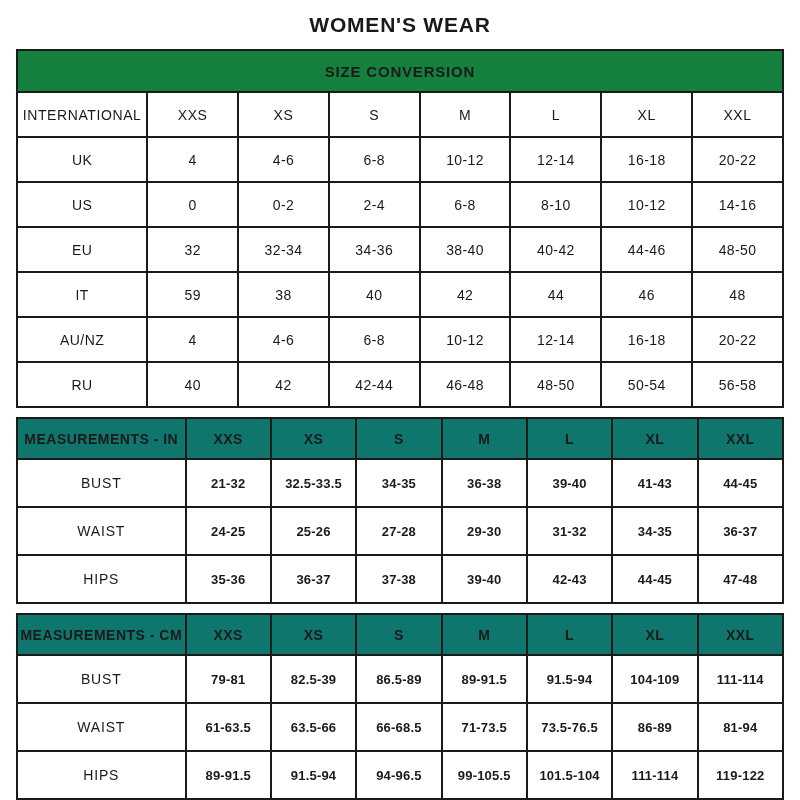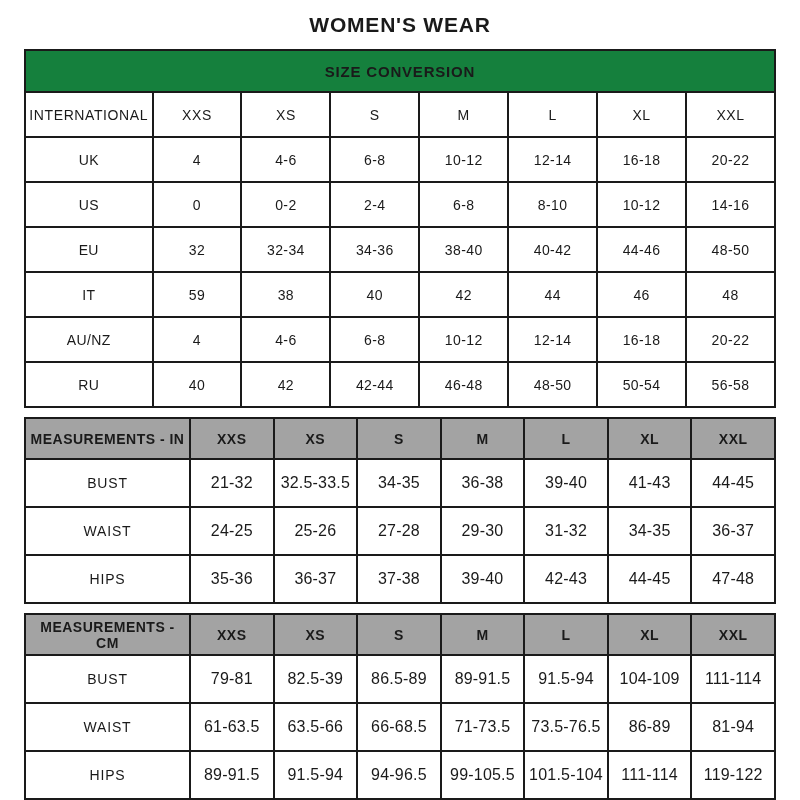--- a/index.html
+++ b/index.html
@@ -10,21 +10,21 @@
   body {
     width: 800px;
     height: 800px;
     color: #1a1a1a;
     font-family: "Liberation Sans", sans-serif;
     overflow: hidden;
   }
   .page {
     box-sizing: border-box;
     width: 800px;
-    padding: 0 24px;
+    padding: 0 16px;
   }
   .page-title {
     margin: 0;
     padding: 13px 0 12px;
     text-align: center;
     font-size: 21px;
     font-weight: 700;
     letter-spacing: 0.8px;
   }
   table {
@@ -56,30 +56,30 @@
     border-radius: 22px;
   }
   #t1-body td {
     height: 43px;
     font-size: 14px;
     font-weight: 400;
     letter-spacing: 0.4px;
   }
   
   .m-table thead th {
-    background: #a3a3a3;
+    background: #0f766e;
     height: 39px;
     font-size: 14px;
     font-weight: 700;
     letter-spacing: 0.5px;
   }
   .m-table tbody td {
     height: 46px;
-    font-size: 16px;
-    font-weight: 400;
+    font-size: 13px;
+    font-weight: 700;
     letter-spacing: 0.2px;
   }
   .m-table tbody td:first-child {
     font-size: 14px;
     font-weight: 400;
     letter-spacing: 0.8px;
   }
   
   col.c-label-1 { width: 17%; }
   col.c-size-1  { width: 11.857%; }

